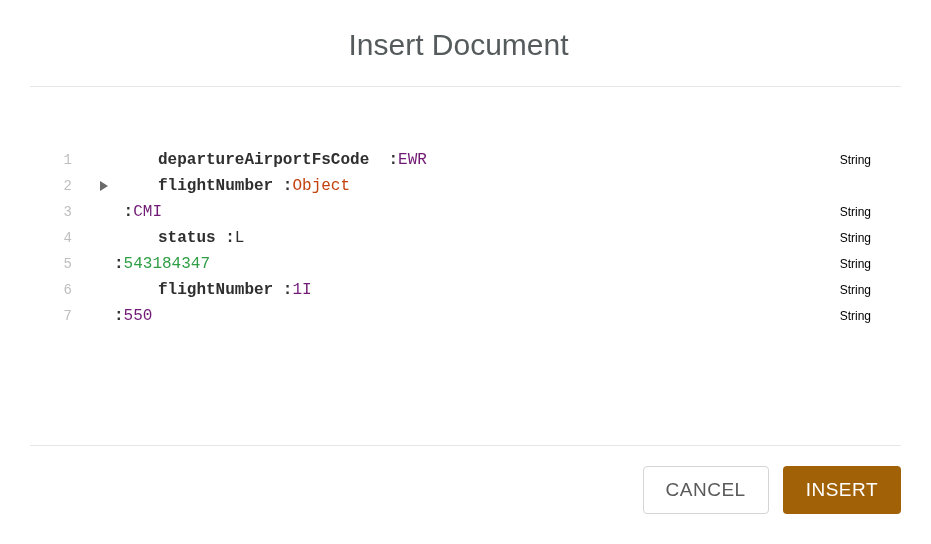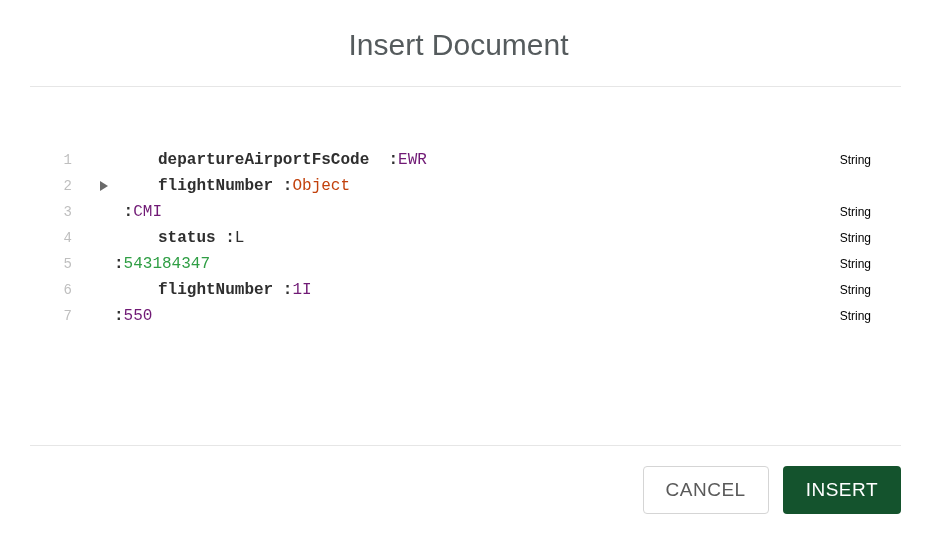--- a/index.html
+++ b/index.html
@@ -96,21 +96,21 @@
     cursor: pointer;
     border: 1px solid transparent;
     font-family: inherit;
   }
   .btn-cancel {
     background: #ffffff;
     border-color: #d5d5d5;
     color: #5a5a5a;
   }
   .btn-insert {
-    background: #14532d;
+    background: #a16207;
     color: #ffffff;
   }
 </style>
 </head>
 <body>
 
 <div class="dialog">
 
   <div class="title">Insert Document</div>
 

